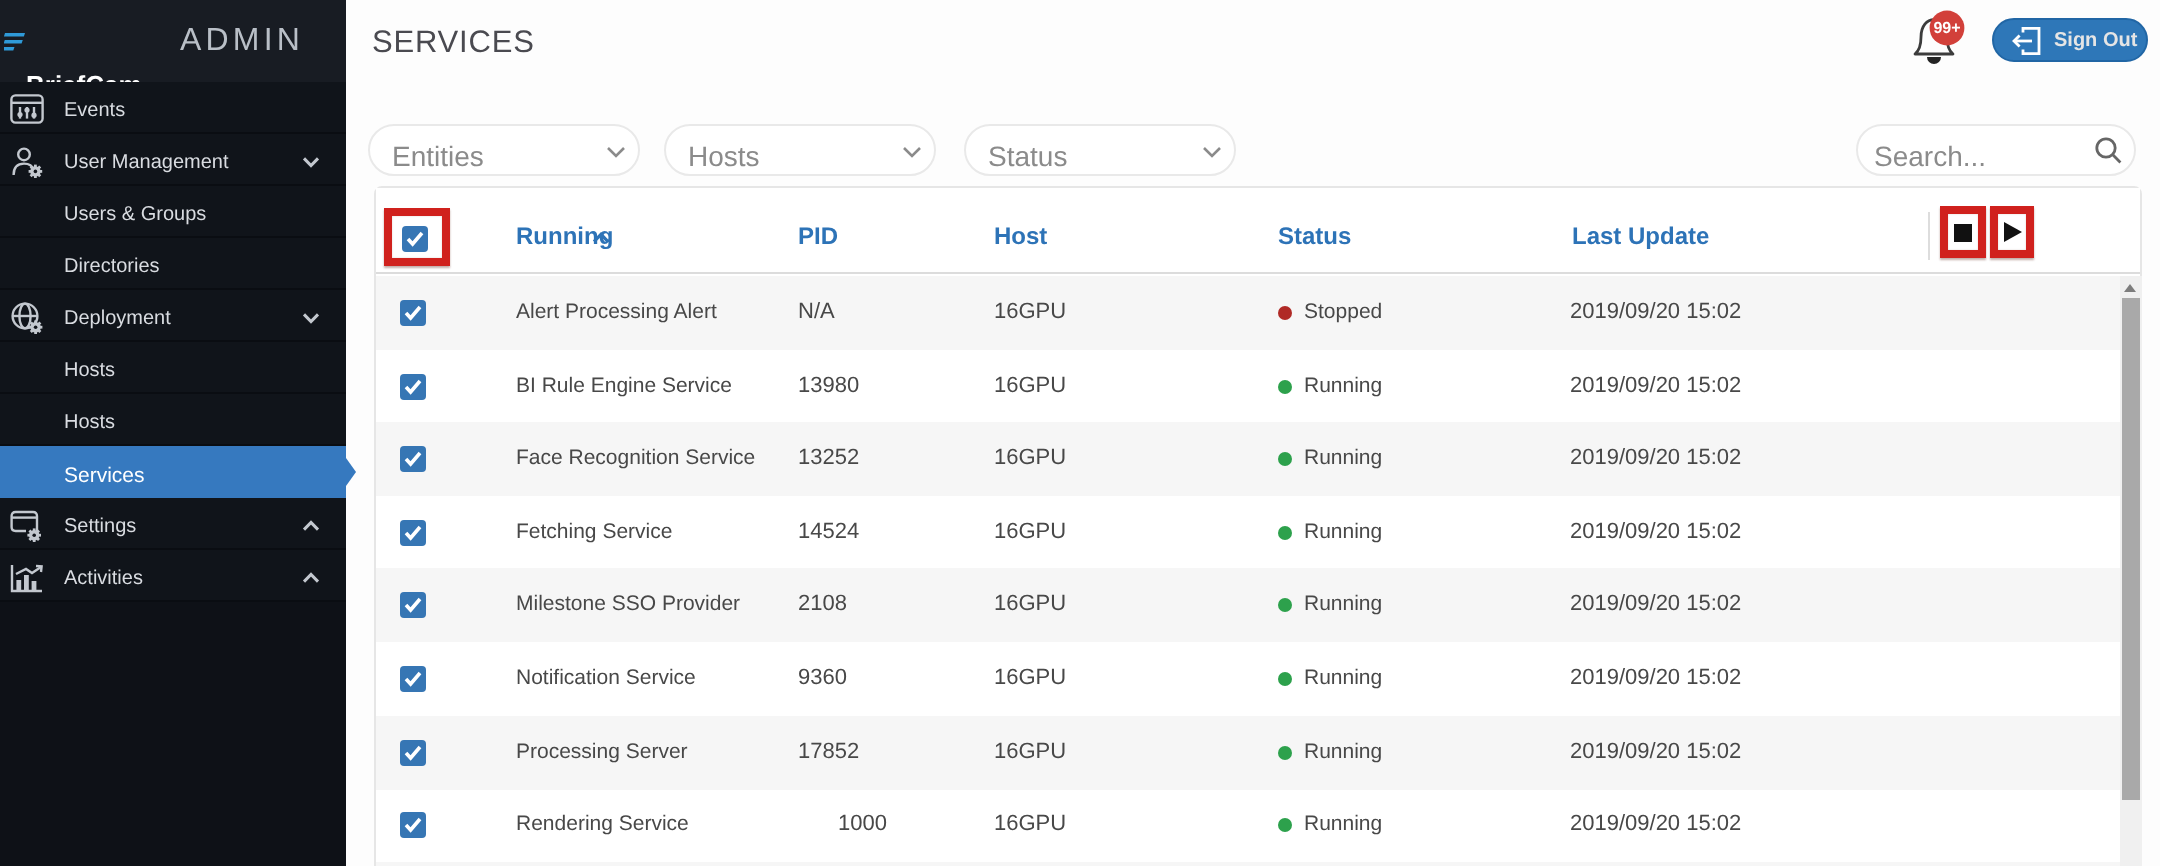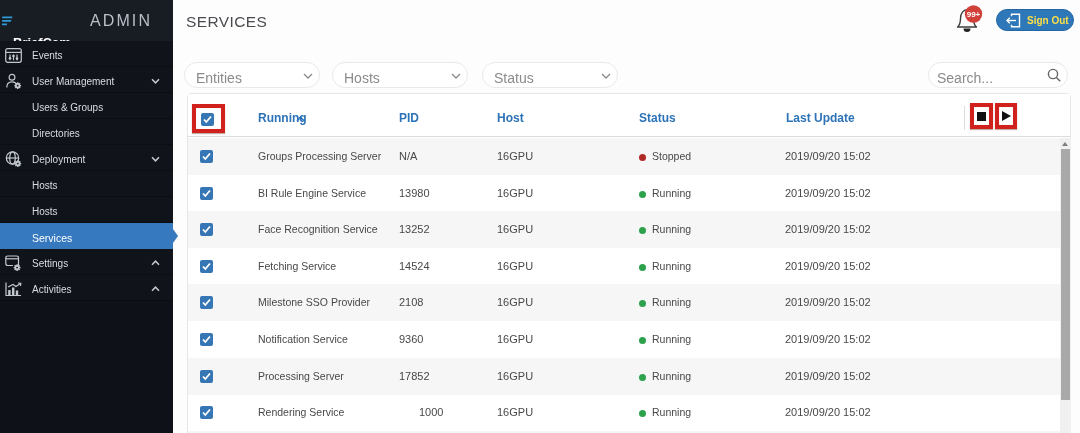--- a/index.html
+++ b/index.html
@@ -18,21 +18,21 @@
 .mitem .chev { position:absolute; left:151px; top:11px; line-height:0; } .mitem .chev svg { display:block; }
 #svc { position:absolute; left:0; top:223px; width:173px; height:26px;
   background:#3679bf; color:#fff; font-size:10.5px; line-height:26px; z-index:3; }
 #svcarrow { position:absolute; left:173px; top:229px; width:0; height:0; z-index:3;
   border-top:7.5px solid transparent; border-bottom:7.5px solid transparent;
   border-left:5.5px solid #3679bf; }
 
 
 #title { position:absolute; left:186px; top:13px; font-size:15.5px; color:#4a4a50; letter-spacing:0.4px; }
 #signout { position:absolute; left:996px; top:9px; width:78px; height:22px;
-  background:#2e77b8; border:1px solid #2166a5; border-radius:11px; color:#fde047; }
+  background:#2e77b8; border:1px solid #2166a5; border-radius:11px; color:#e5e5e5; }
 #signout .st { position:absolute; left:30px; top:5px; font-size:10px; font-weight:bold; white-space:nowrap; }
 
 
 .pill { position:absolute; top:62px; height:26px; background:#fff;
   border:1px solid #e9e9e9; border-radius:13px; color:#8b8b8b; font-size:14px; }
 .pill .lbl { position:absolute; left:11px; top:7px; }
 .pill svg { position:absolute; }
 
 
 #card { position:absolute; left:187px; top:93px; width:884px; height:345px;
@@ -251,21 +251,21 @@
       </div>
   </div>
 
   <div id="rows">
   <div class="row odd" style="top:138px;">
     <div class="cbx">
           <svg width="11" height="11" viewBox="0 0 11 11" fill="none" stroke="#fff" stroke-width="1.8">
             <polyline points="2,5.5 4.3,8 9,2.5"></polyline>
           </svg>
         </div>
-    <div class="cell" style="left:70px;">Groups Processing Server</div>
+    <div class="cell" style="left:70px;">Alert Processing Alert</div>
     <div class="cell" style="left:211px;font-size:11px;">N/A</div>
     <div class="cell" style="left:309px;font-size:11px;">16GPU</div>
     <div class="cell" style="left:451px;"><span class="dot" style="background:#b02a26;"></span>Stopped</div>
     <div class="cell" style="left:597px;font-size:11px;">2019/09/20 15:02</div>
   </div>
   <div class="row" style="top:175px;">
     <div class="cbx">
           <svg width="11" height="11" viewBox="0 0 11 11" fill="none" stroke="#fff" stroke-width="1.8">
             <polyline points="2,5.5 4.3,8 9,2.5"></polyline>
           </svg>

